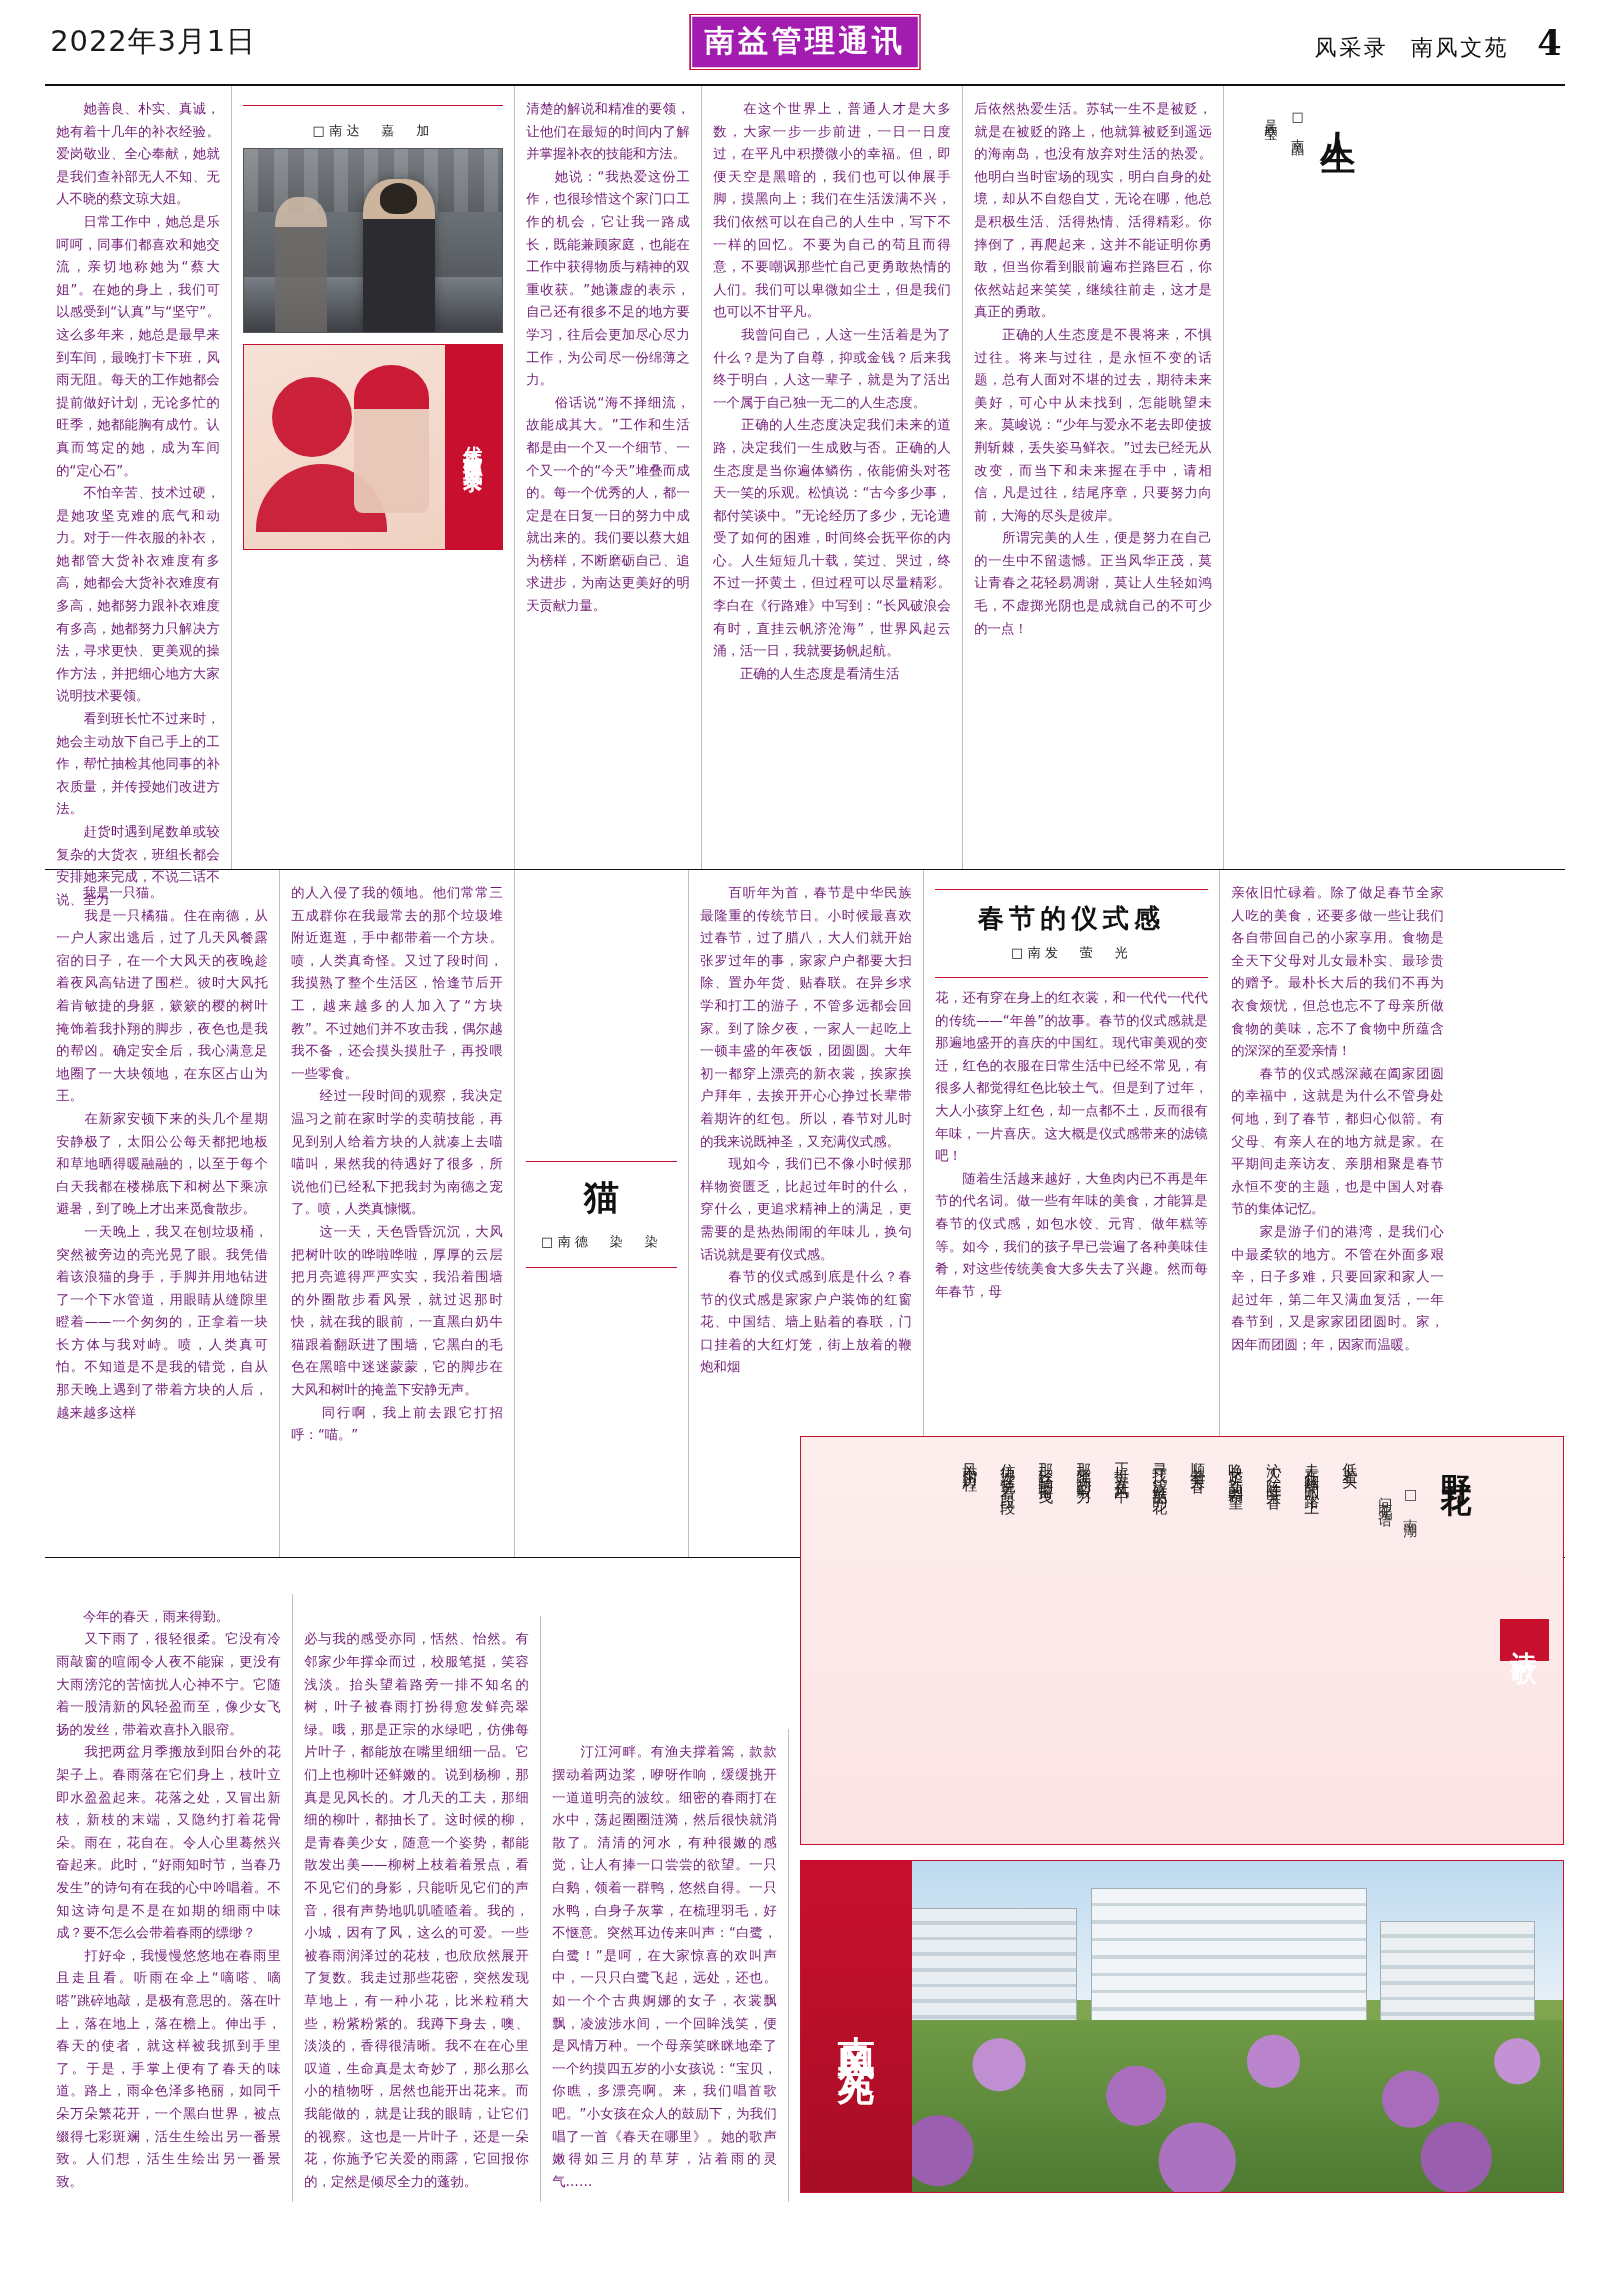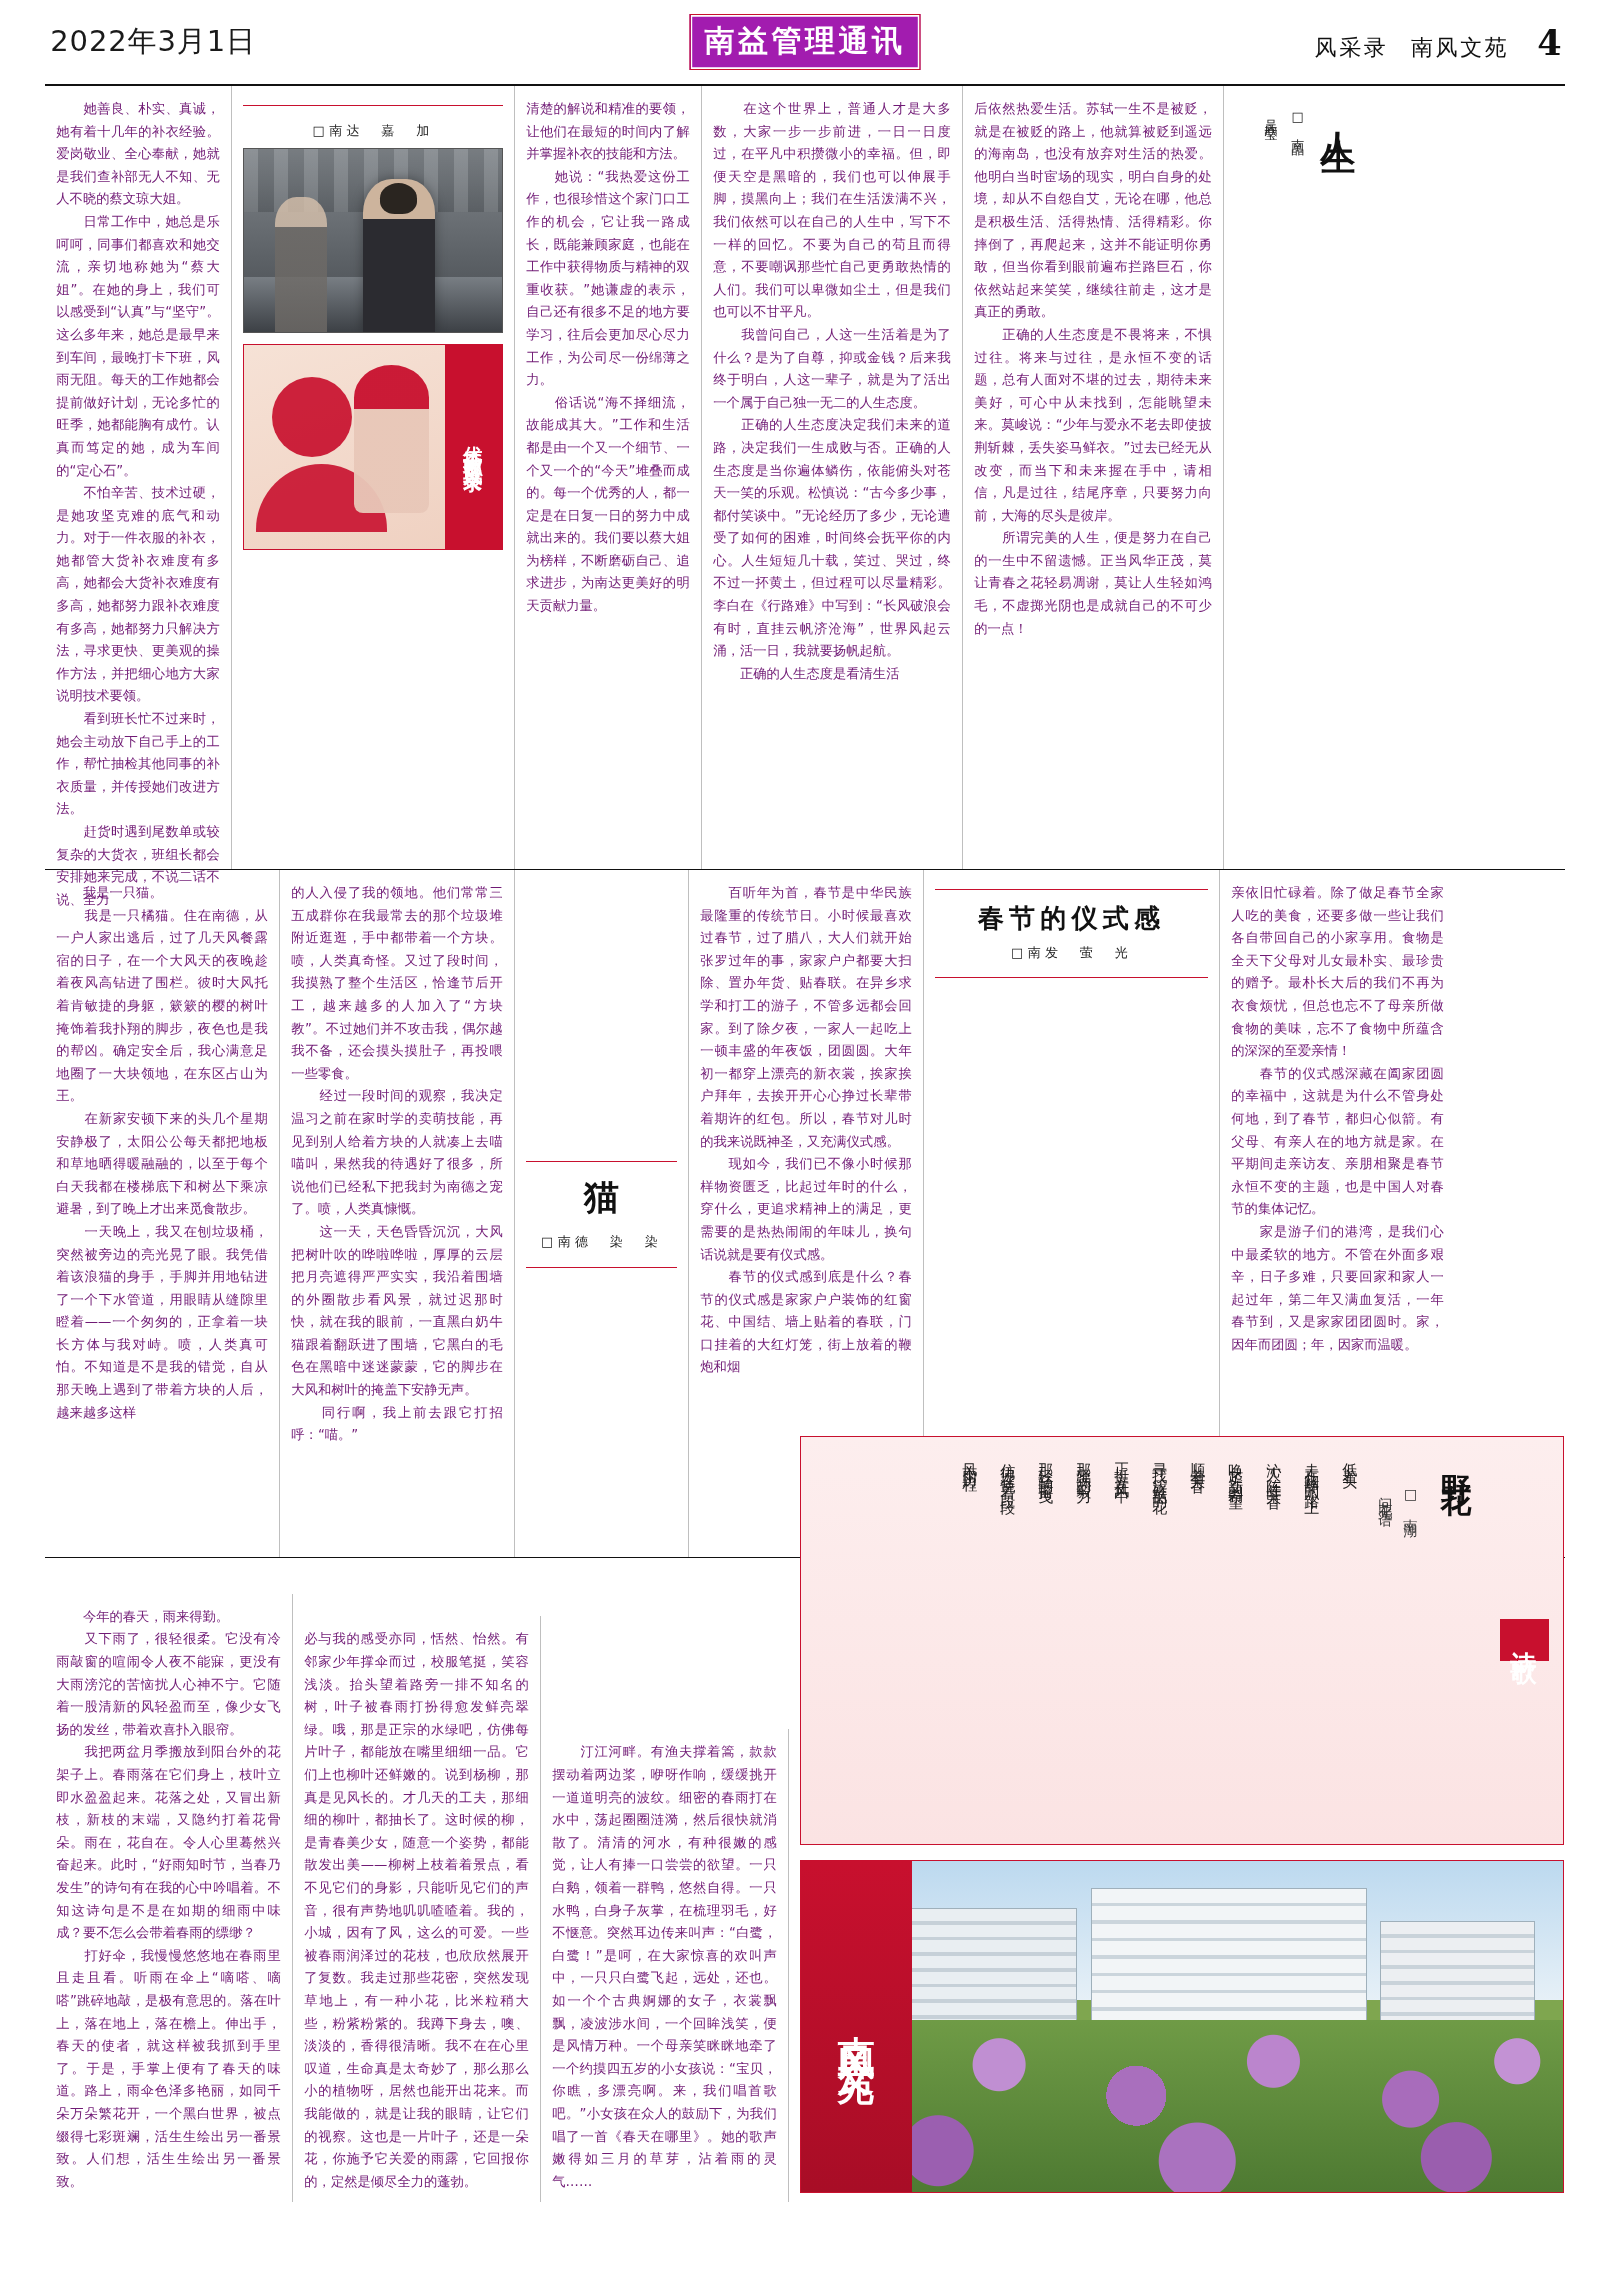--- a/index.html
+++ b/index.html
@@ -431,20 +431,22 @@
       <div class="txt" style="white-space:pre-line;">　　百听年为首，春节是中华民族最隆重的传统节日。小时候最喜欢过春节，过了腊八，大人们就开始张罗过年的事，家家户户都要大扫除、置办年货、贴春联。在异乡求学和打工的游子，不管多远都会回家。到了除夕夜，一家人一起吃上一顿丰盛的年夜饭，团圆圆。大年初一都穿上漂亮的新衣裳，挨家挨户拜年，去挨开开心心挣过长辈带着期许的红包。所以，春节对儿时的我来说既神圣，又充满仪式感。
 　　现如今，我们已不像小时候那样物资匮乏，比起过年时的什么，穿什么，更追求精神上的满足，更需要的是热热闹闹的年味儿，换句话说就是要有仪式感。
 　　春节的仪式感到底是什么？春节的仪式感是家家户户装饰的红窗花、中国结、墙上贴着的春联，门口挂着的大红灯笼，街上放着的鞭炮和烟</div>
     </div>
 
     <div class="col" style="width:296px;">
       <hr class="rule-red">
       <div class="headline h-sub">春节的仪式感</div>
       <div class="byline">□南发　萤　光</div>
       <hr class="rule-red">
+      <div class="txt" style="white-space:pre-line;">花，还有穿在身上的红衣裳，和一代代一代代的传统——“年兽”的故事。春节的仪式感就是那遍地盛开的喜庆的中国红。现代审美观的变迁，红色的衣服在日常生活中已经不常见，有很多人都觉得红色比较土气。但是到了过年，大人小孩穿上红色，却一点都不土，反而很有年味，一片喜庆。这大概是仪式感带来的滤镜吧！
+　　随着生活越来越好，大鱼肉内已不再是年节的代名词。做一些有年味的美食，才能算是春节的仪式感，如包水饺、元宵、做年糕等等。如今，我们的孩子早已尝遍了各种美味佳肴，对这些传统美食大多失去了兴趣。然而每年春节，母</div>
     </div>
 
     <div class="col" style="width:235px;">
       <div class="txt" style="white-space:pre-line;">亲依旧忙碌着。除了做足春节全家人吃的美食，还要多做一些让我们各自带回自己的小家享用。食物是全天下父母对儿女最朴实、最珍贵的赠予。最朴长大后的我们不再为衣食烦忧，但总也忘不了母亲所做食物的美味，忘不了食物中所蕴含的深深的至爱亲情！
 　　春节的仪式感深藏在阖家团圆的幸福中，这就是为什么不管身处何地，到了春节，都归心似箭。有父母、有亲人在的地方就是家。在平期间走亲访友、亲朋相聚是春节永恒不变的主题，也是中国人对春节的集体记忆。
 　　家是游子们的港湾，是我们心中最柔软的地方。不管在外面多艰辛，日子多难，只要回家和家人一起过年，第二年又满血复活，一年春节到，又是家家团团圆时。家，因年而团圆；年，因家而温暖。</div>
     </div>
   </div>
 
   <div class="band" style="height:644px;align-items:flex-end;">

